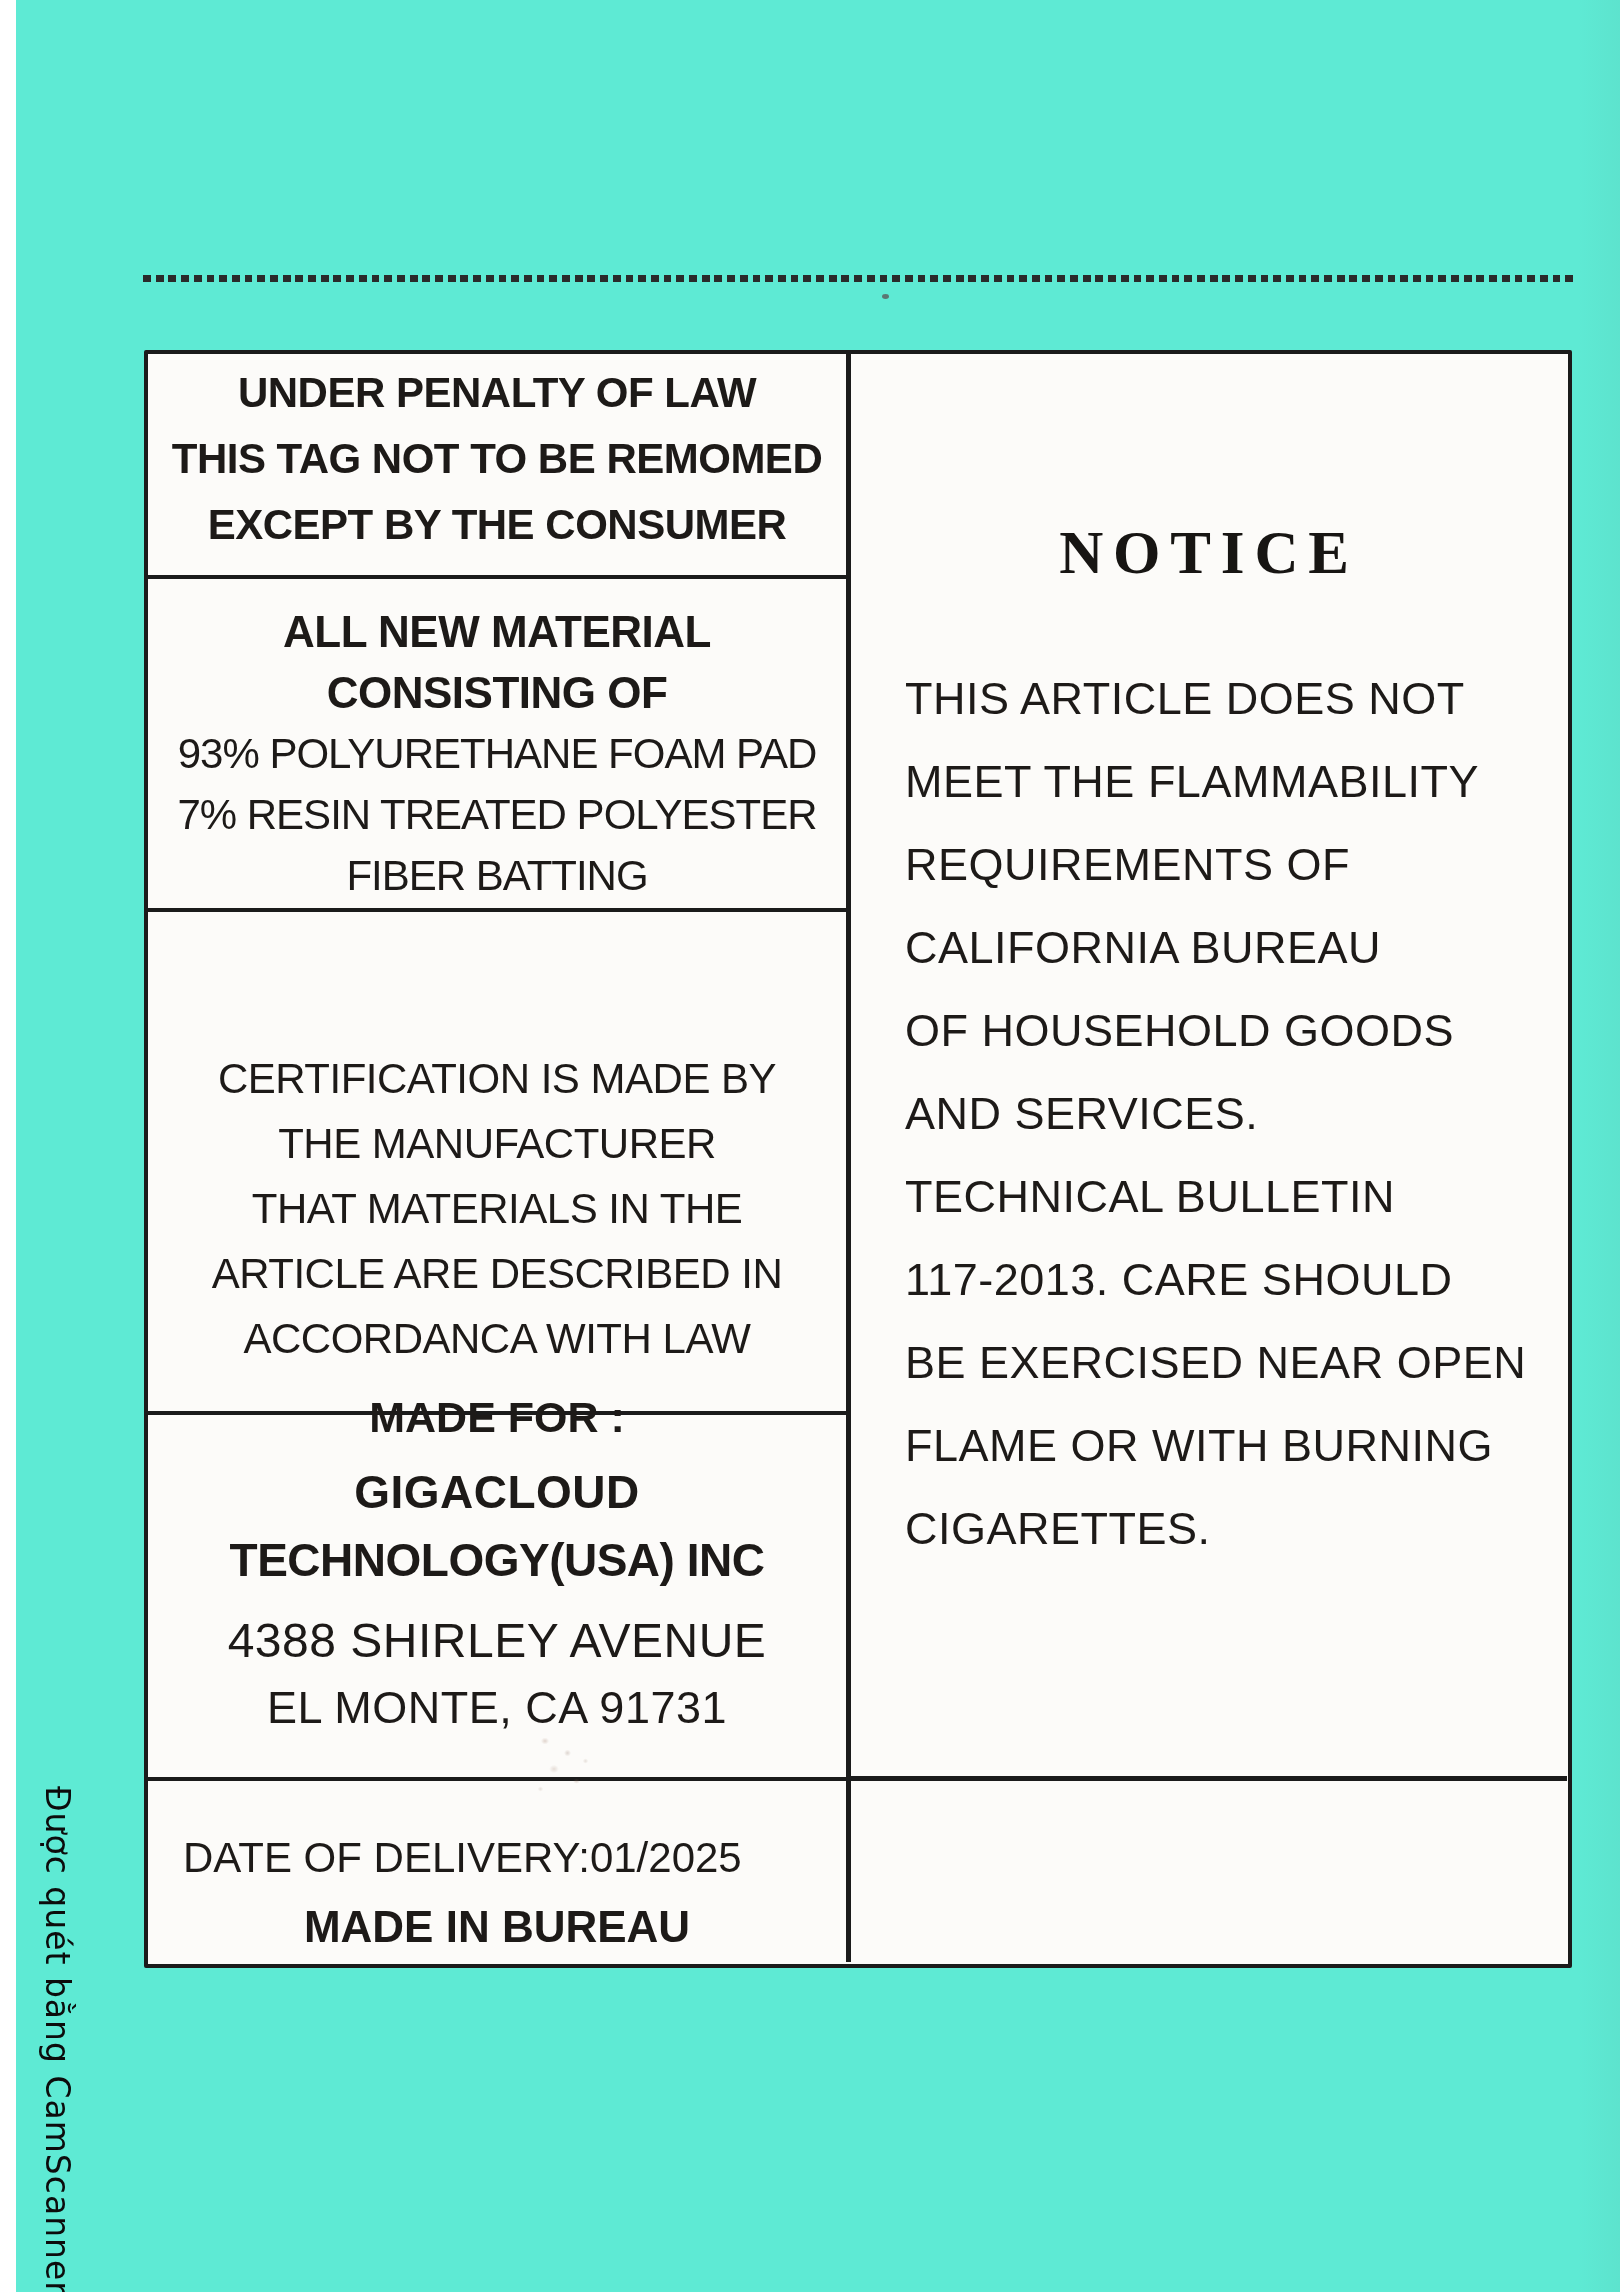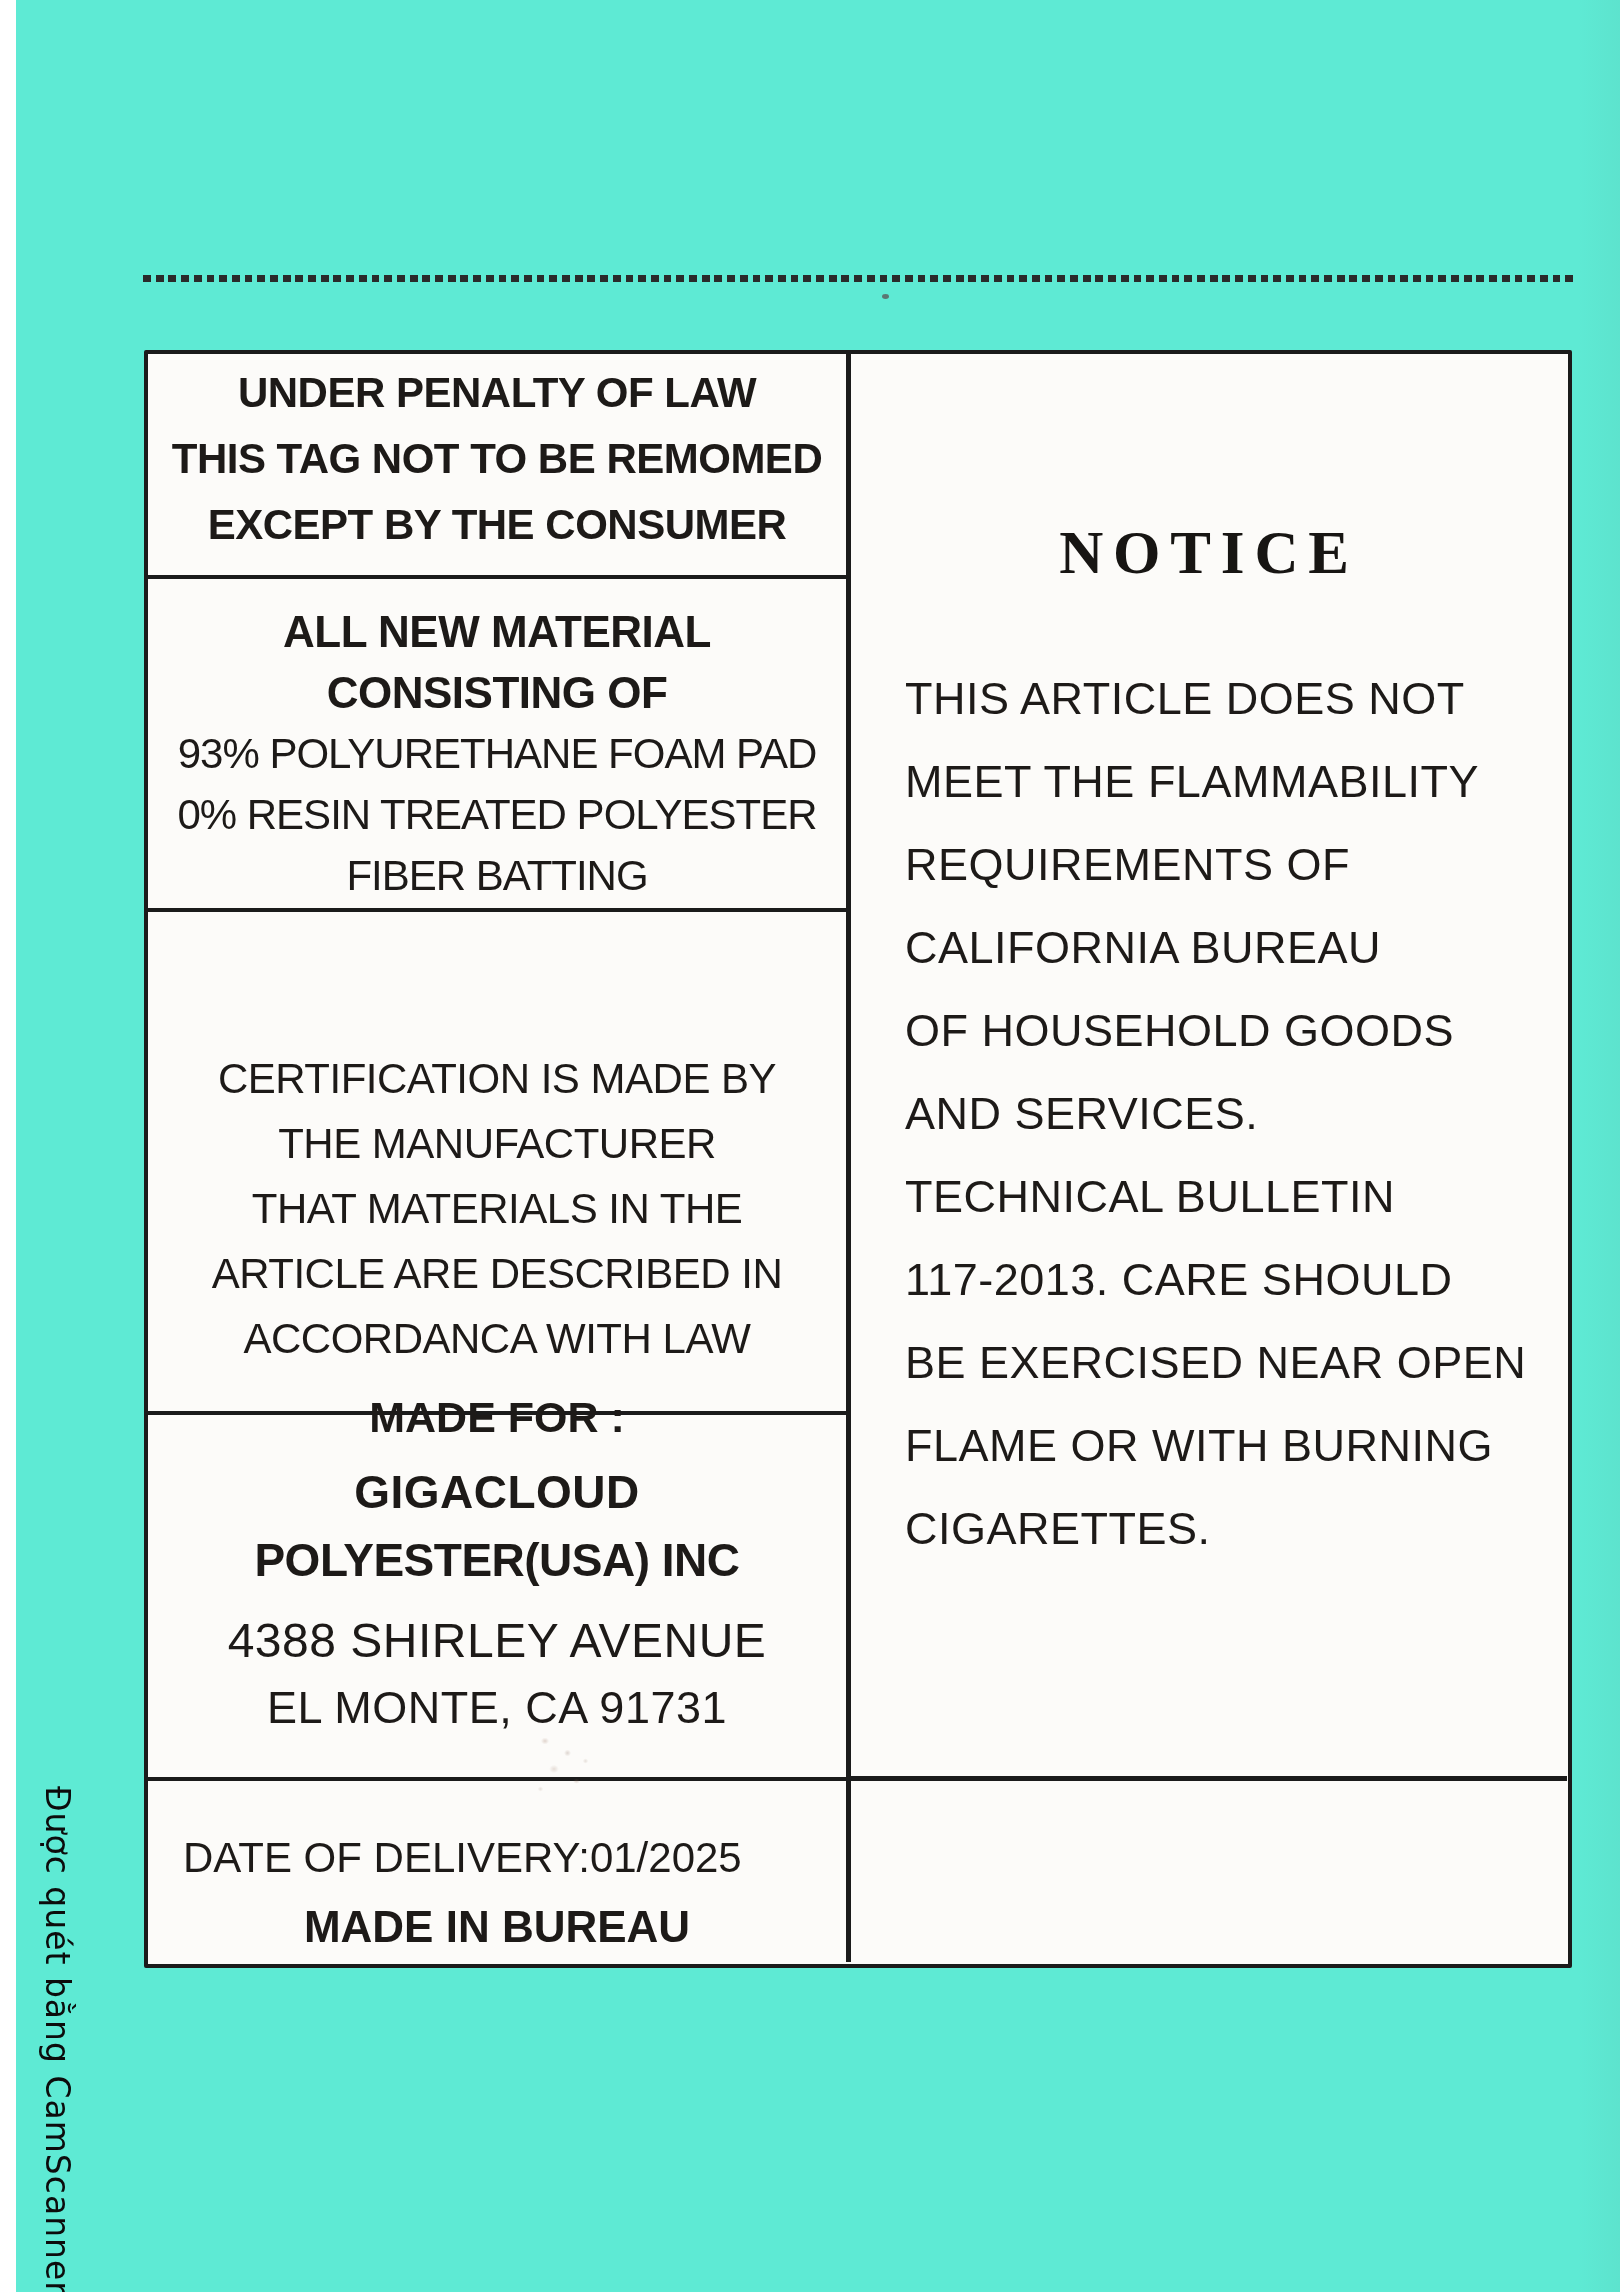--- a/index.html
+++ b/index.html
@@ -98,37 +98,37 @@
       <div class="sec s1">
         <div class="ln">UNDER PENALTY OF LAW</div>
         <div class="ln">THIS TAG NOT TO BE REMOMED</div>
         <div class="ln">EXCEPT BY THE CONSUMER</div>
       </div>
 
       <div class="sec s2">
         <div class="ln hd">ALL NEW MATERIAL</div>
         <div class="ln hd">CONSISTING OF</div>
         <div class="ln bd">93% POLYURETHANE FOAM PAD</div>
-        <div class="ln bd">0% RESIN TREATED POLYESTER</div>
+        <div class="ln bd">7% RESIN TREATED POLYESTER</div>
         <div class="ln bd">FIBER BATTING</div>
       </div>
 
 
       <div class="sec s4">
         <div class="ln">CERTIFICATION IS MADE BY</div>
         <div class="ln">THE MANUFACTURER</div>
         <div class="ln">THAT MATERIALS IN THE</div>
         <div class="ln">ARTICLE ARE DESCRIBED IN</div>
         <div class="ln">ACCORDANCA WITH LAW</div>
       </div>
 
       <div class="sec s5">
         <div class="ln made">MADE FOR :</div>
         <div class="ln co1">GIGACLOUD</div>
-        <div class="ln co2">POLYESTER(USA) INC</div>
+        <div class="ln co2">TECHNOLOGY(USA) INC</div>
         <div class="ln ad1">4388 SHIRLEY AVENUE</div>
         <div class="ln ad2">EL MONTE, CA 91731</div>
       </div>
 
       <div class="sec s6">
         <div class="daterow">
           <span>DATE OF DELIVERY:</span>
           <span>01/2025</span>
         </div>
         <div class="origin">MADE IN BUREAU</div>

